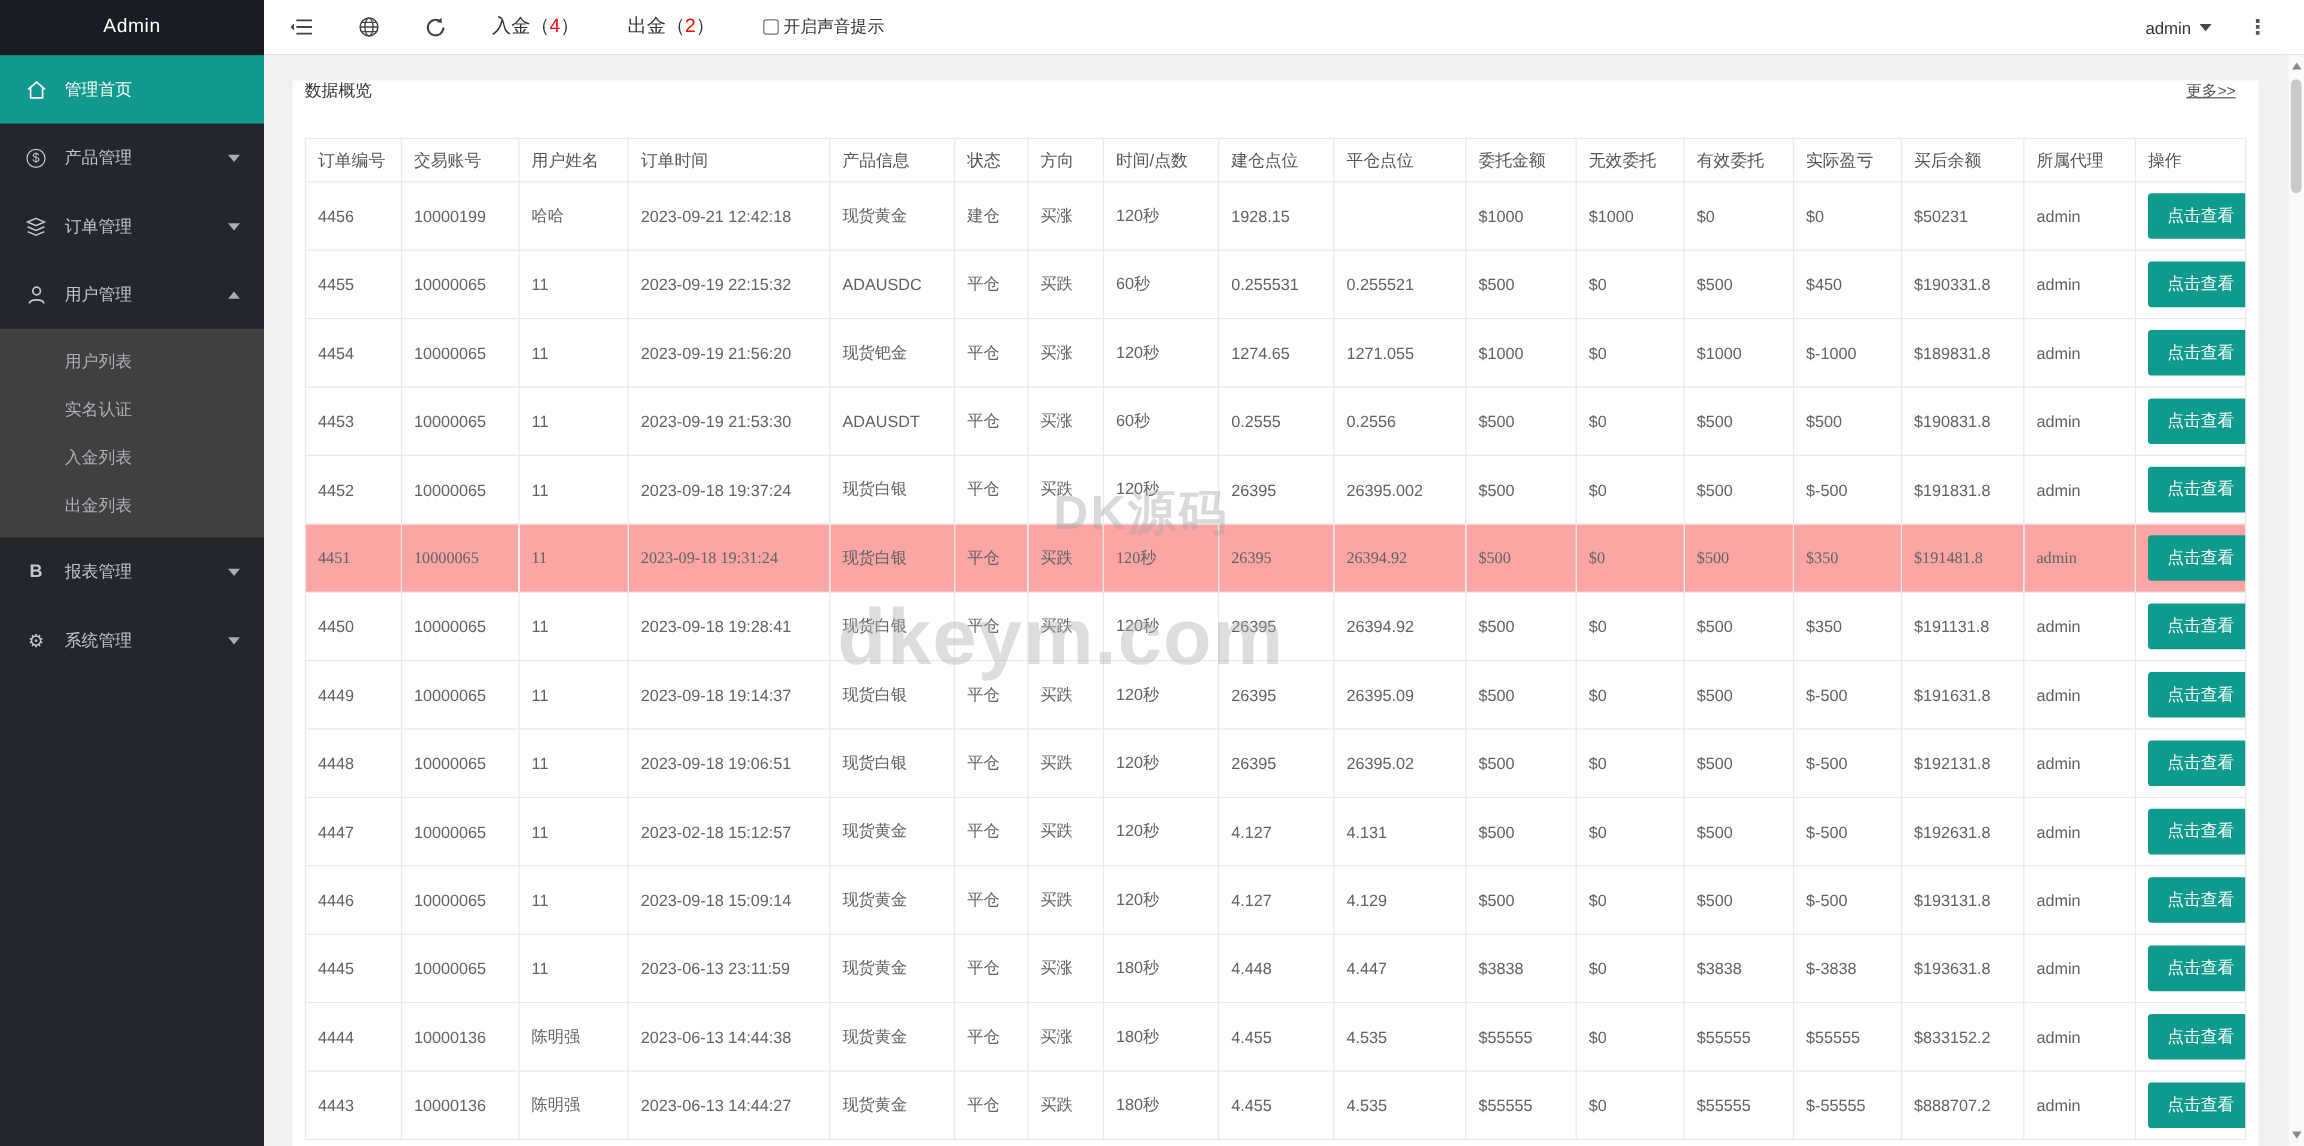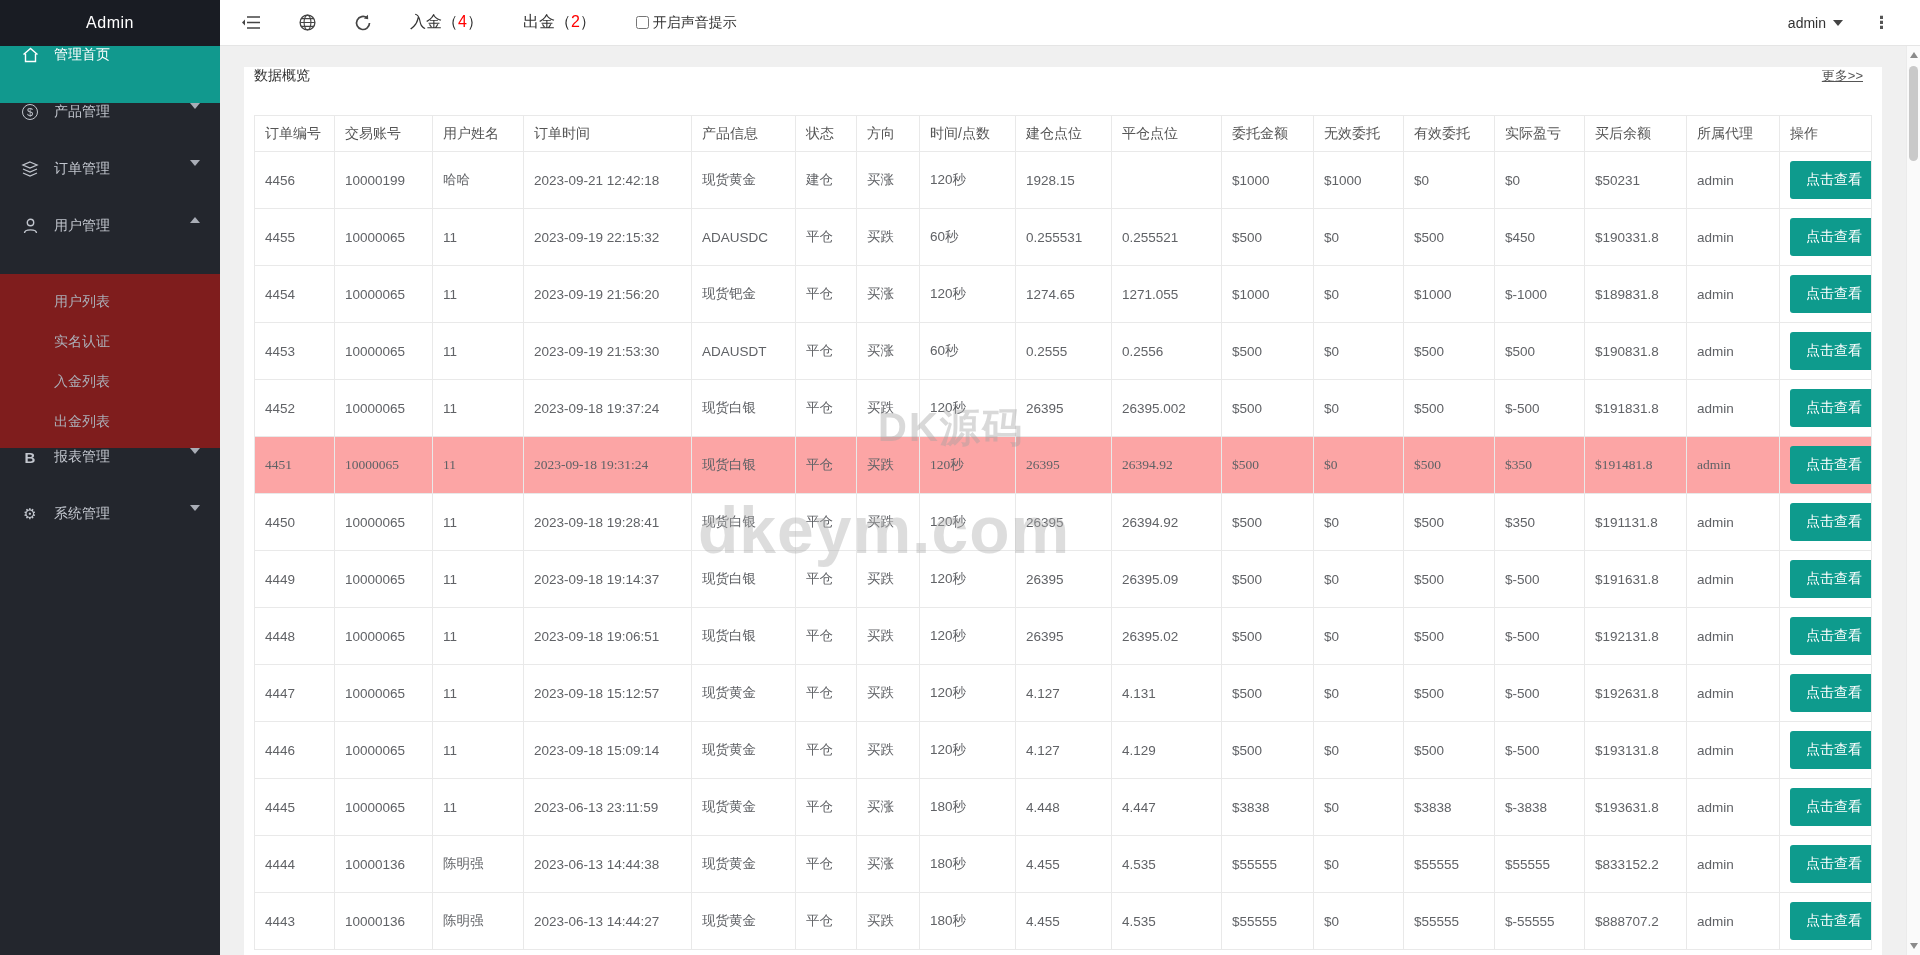--- a/index.html
+++ b/index.html
@@ -3,34 +3,34 @@
 <meta charset="utf-8">
 <style>
   * { margin:0; padding:0; box-sizing:border-box; }
   html,body { width:1920px; height:955px; overflow:hidden; background:#F0F0F0;
     font-family:"Liberation Sans","DejaVu Sans",sans-serif; }
 
   
   .sidebar { position:absolute; left:0; top:0; width:220px; height:955px; background:#23262D; z-index:10; }
   .logo { height:46px; line-height:46px; background:#191C23; color:#FFFFFF; text-align:center;
           font-size:16px; letter-spacing:.5px; }
-  .menu-item { height:57px; display:flex; align-items:flex-start; padding:0 20px; color:#C2C6CE;
+  .menu-item { height:57px; display:flex; align-items:center; padding:0 20px; color:#C2C6CE;
                font-size:14px; cursor:pointer; }
   .menu-item.active { background:#11998E; color:#FFFFFF; }
   .mi-icon { width:20px; height:18px; margin-right:14px; display:inline-flex; align-items:center;
              justify-content:center; font-size:15px; color:#C2C6CE; }
   .menu-item.active .mi-icon { color:#FFFFFF; }
   .mi-icon svg { display:block; }
   .icon-circle { width:16px; height:16px; border:1px solid #C2C6CE; border-radius:50%;
                  font-size:11px; line-height:14px; text-align:center; }
   .icon-b { font-weight:bold; font-size:15px; }
   .chev { margin-left:auto; width:0; height:0; border-left:5px solid transparent; border-right:5px solid transparent; }
   .chev.down { border-top:6px solid #A9ADB6; }
   .chev.up   { border-bottom:6px solid #A9ADB6; }
-  .submenu { background:#7f1d1d; padding:7px 0; }
+  .submenu { background:#404040; padding:7px 0; }
   .submenu-item { height:40px; line-height:40px; padding-left:54px; color:#ABAFB8; font-size:14px; cursor:pointer; }
 
   
   .topbar { position:absolute; left:220px; right:0; top:0; height:46px; background:#FFFFFF;
             border-bottom:1px solid #E5E5E5; display:flex; align-items:center; padding:0 22px; z-index:9; }
   .tb-icon { margin-right:38px; display:inline-flex; align-items:center; cursor:pointer; }
   .tb-link { margin-right:40px; font-size:16px; color:#333; cursor:pointer; }
   .tb-link .red-num { color:#FF0000; }
   .tb-sound { display:inline-flex; align-items:center; font-size:14px; color:#333; cursor:pointer; }
   .tb-sound input { width:13px; height:13px; margin-right:4px; }
@@ -392,21 +392,21 @@
               <td class="c-red">$500</td>
               <td class="c-green">$-500</td>
               <td class="c-red">$192131.8</td>
               <td>admin</td>
               <td><button class="btn-view">点击查看</button></td>
             </tr>
             <tr>
               <td>4447</td>
               <td>10000065</td>
               <td>11</td>
-              <td>2023-09-18 15:12:57</td>
+              <td>2023-02-18 15:12:57</td>
               <td>现货黄金</td>
               <td>平仓</td>
               <td class="c-green">买跌</td>
               <td>120秒</td>
               <td>4.127</td>
               <td class="c-red">4.131</td>
               <td class="c-red">$500</td>
               <td class="c-red">$0</td>
               <td class="c-red">$500</td>
               <td class="c-green">$-500</td>

